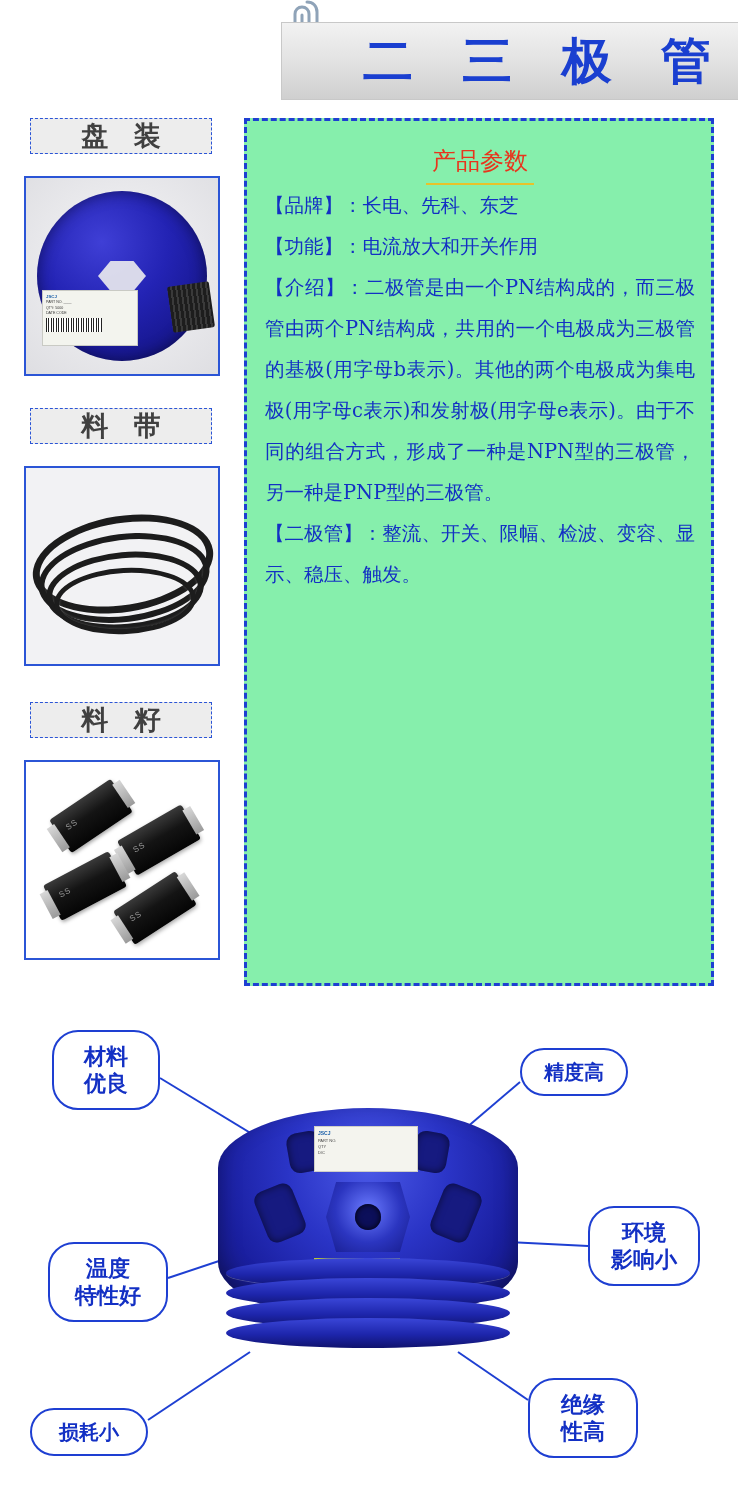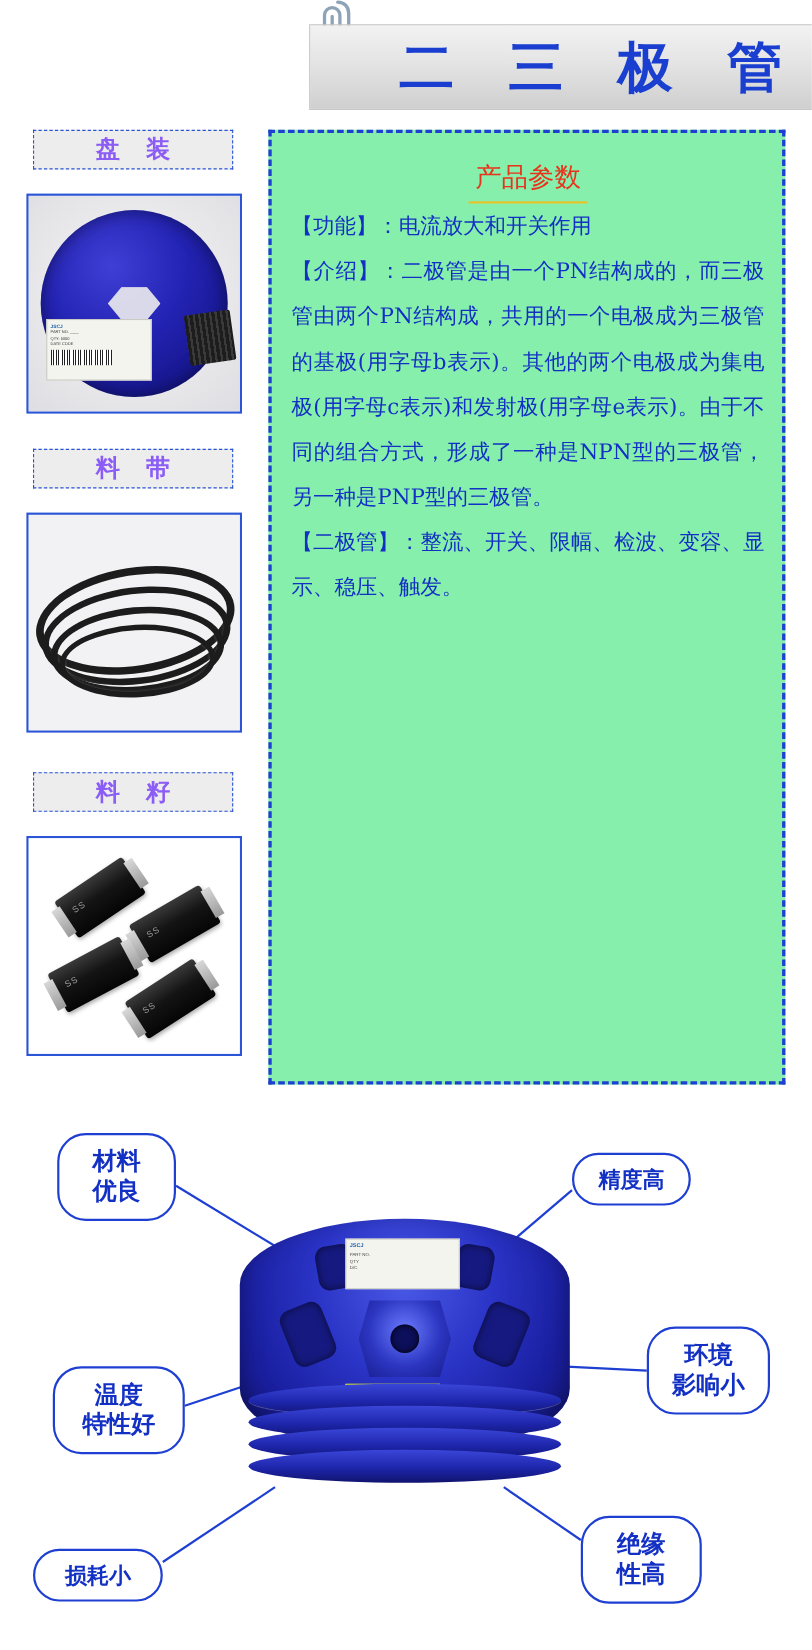--- a/index.html
+++ b/index.html
@@ -52,23 +52,23 @@
     width: 182px;
     height: 36px;
     border: 1px dashed #2b55d6;
     background: #ededed;
     display: flex;
     align-items: center;
     justify-content: center;
   }
   .sec-label-inner {
     font-family: "DejaVu Serif", serif;
-    font-size: 22px;
+    font-size: 27px;
     font-weight: bold;
-    color: #8b5cf6;
+    color: #404040;
     letter-spacing: 8px;
     text-indent: 8px;
   }
   #label-tray  { left: 30px; top: 118px; }
   #label-tape  { left: 30px; top: 408px; }
   #label-seed  { left: 30px; top: 702px; }
 
   
   .img-frame {
     position: absolute;
@@ -358,20 +358,23 @@
     <div class="smd s4">
         <i>SS</i>
       </div>
   </div>
 </div>
 
 <div id="param-panel">
   <div id="param-title">产品参数</div>
   <div id="param-title-underline"></div>
 
+  <div class="param-row">
+    <span class="k">【品牌】：</span><span class="v">长电、先科、东芝</span>
+  </div>
   <div class="param-row">
     <span class="k">【功能】：</span><span class="v">电流放大和开关作用</span>
   </div>
   <div class="param-row">
     <span class="k">【介绍】：</span><span class="v">二极管是由一个PN结构成的，而三极管由两个PN结构成，共用的一个电极成为三极管的基极(用字母b表示)。其他的两个电极成为集电极(用字母c表示)和发射极(用字母e表示)。由于不同的组合方式，形成了一种是NPN型的三极管，另一种是PNP型的三极管。</span>
   </div>
   <div class="param-row">
     <span class="k">【二极管】：</span><span class="v">整流、开关、限幅、检波、变容、显示、稳压、触发。</span>
   </div>
 </div>

